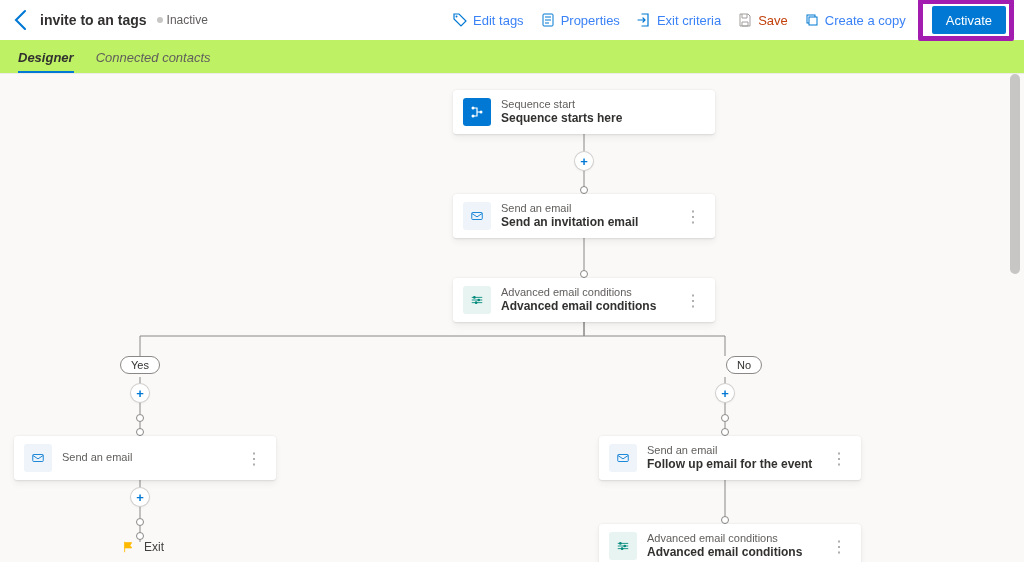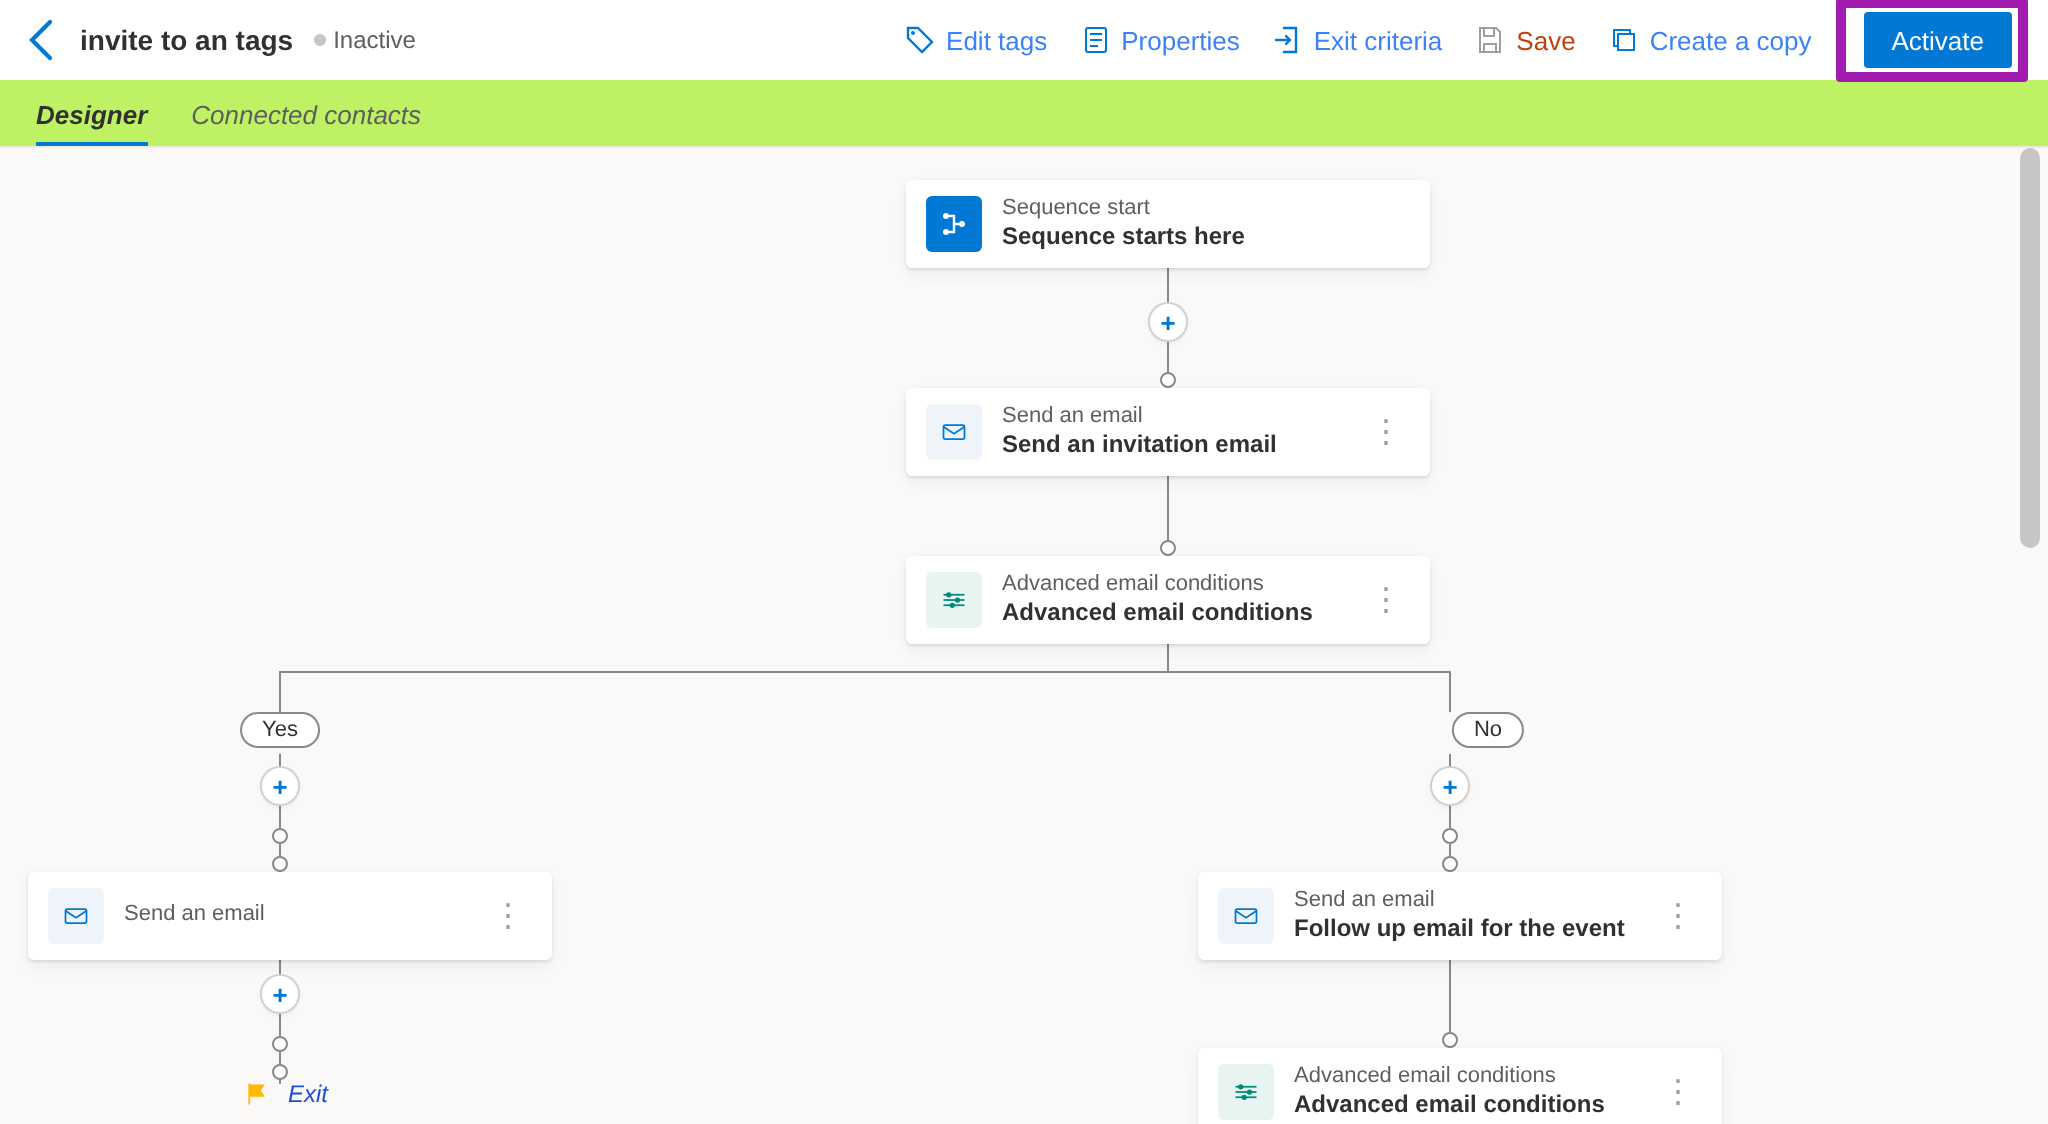--- a/index.html
+++ b/index.html
@@ -24,21 +24,21 @@
   .icon-blue { background:#0078d4; color:#fff; }
   .icon-light { background:#eef4fa; color:#0078d4; }
   .icon-teal { background:#e8f4f2; color:#00897b; }
   .card .texts { margin-left:10px; line-height:1.25; flex:1; }
   .card .type { font-size:11px; color:#605e5c; }
   .card .name { font-size:12px; font-weight:600; color:#323130; }
   .card .more { color:#a19f9d; font-size:16px; padding:0 4px; cursor:pointer; user-select:none; }
   .plus-btn { position:absolute; width:18px; height:18px; border-radius:50%; background:#fff; box-shadow:0 0 0 1px #d2d0ce, 0 1px 3px rgba(0,0,0,.1); display:flex; align-items:center; justify-content:center; color:#0078d4; font-size:13px; font-weight:600; cursor:pointer; left:0; transform:translateX(-50%); }
   .node-dot { position:absolute; width:8px; height:8px; border:1px solid #8a8886; border-radius:50%; background:#fff; left:0; transform:translateX(-50%); }
   .pill { position:absolute; border:1px solid #8a8886; border-radius:12px; background:#fff; font-size:11px; padding:2px 10px; transform:translateX(-50%); }
-  .exit-row { position:absolute; display:flex; align-items:center; gap:8px; font-size:12px; color:#1d4ed8;font-style:italic; }
+  .exit-row { position:absolute; display:flex; align-items:center; gap:8px; font-size:12px; color:#404040; }
   .exit-row svg { width:14px; height:14px; }
   svg.connector { position:absolute; top:0; left:0; width:1024px; height:488px; pointer-events:none; }
   svg.connector path, svg.connector line { stroke:#8a8886; stroke-width:1; fill:none; }
   .scrollbar-track { position:absolute; right:2px; top:0; width:10px; height:488px; }
   .scrollbar-thumb { position:absolute; right:2px; top:0; width:10px; height:200px; background:#c8c6c4; border-radius:5px; }
 </style>
 </head>
 <body>
 
 <div class="top-bar">

